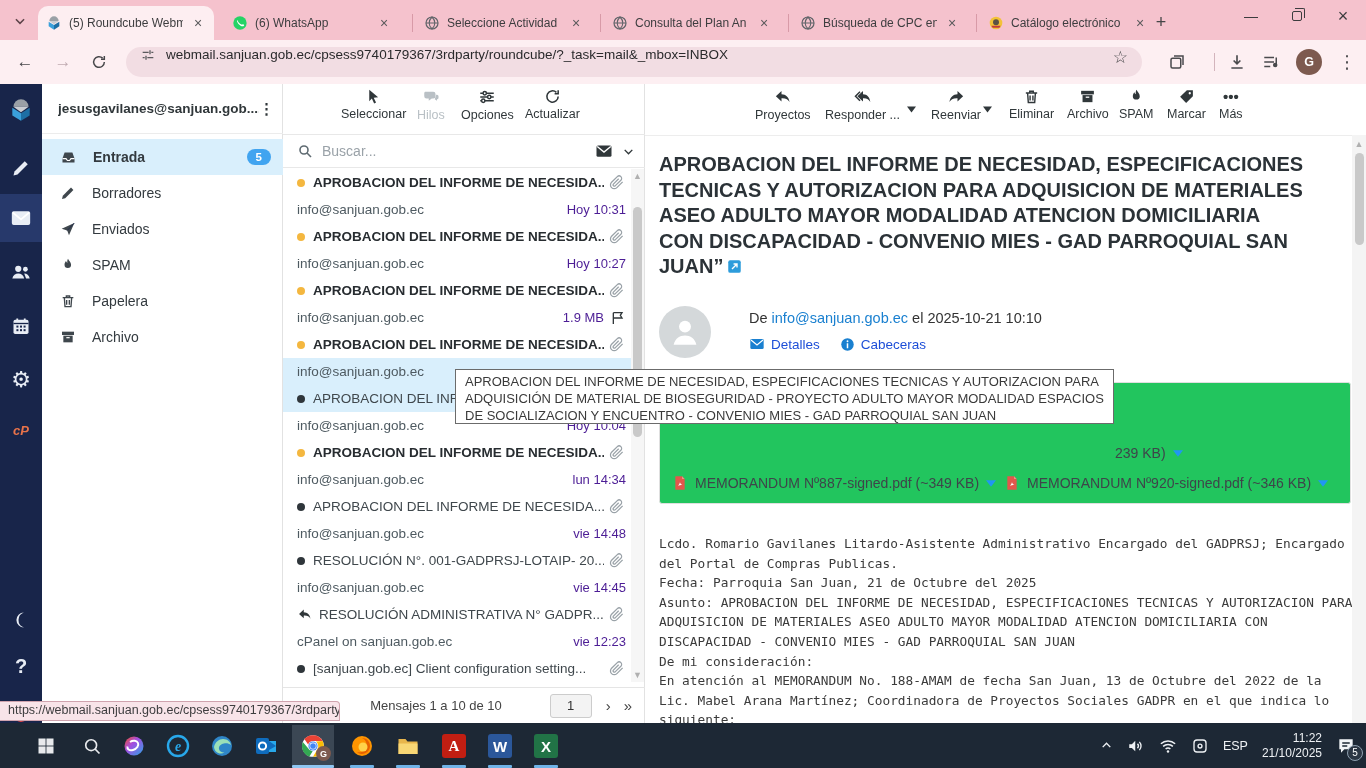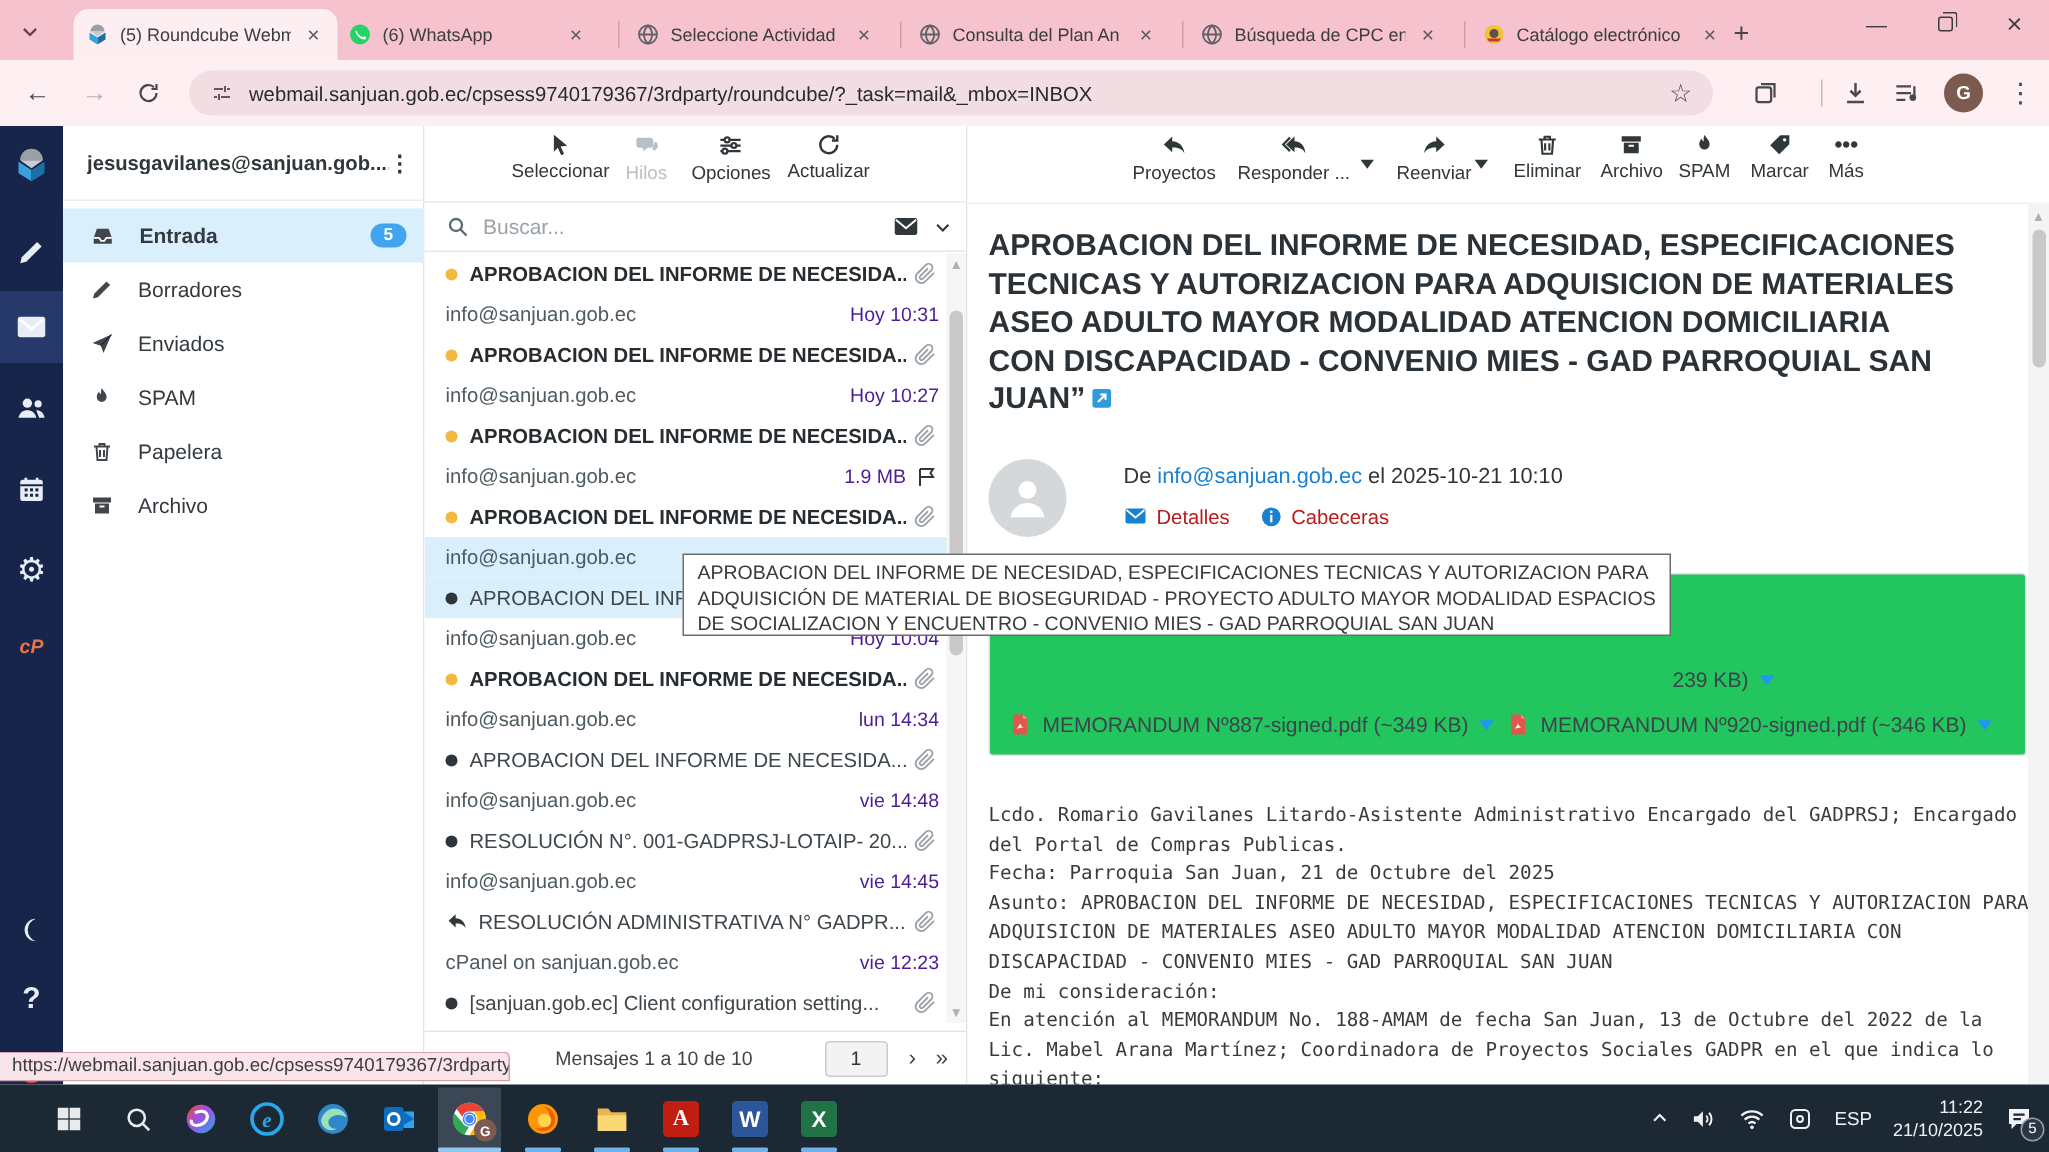--- a/index.html
+++ b/index.html
@@ -14,21 +14,21 @@
   .tab .ttl { font-size:12px; color:#3d3d3f; white-space:nowrap; overflow:hidden; flex:1; }
   .tab .tclose { color:#5a5a5c; font-size:14px; width:16px; text-align:center; flex:0 0 16px; cursor:default; }
   .tabsep { position:absolute; top:14px; width:1px; height:18px; background:#d89aa7; }
   .newtab { position:absolute; top:12px; left:1150px; width:22px; height:22px; color:#454547; font-size:18px; text-align:center; line-height:20px; }
   .wctl { position:absolute; top:0; height:32px; width:46px; display:flex; align-items:center; justify-content:center; color:#3c3c3e; font-size:14px; }
   .maxbox { width:10px; height:10px; border:1.4px solid #3c3c3e; border-radius:2px; position:relative; }
   .maxbox:before { content:""; position:absolute; left:2px; top:-4px; width:9px; height:9px; border:1.4px solid #3c3c3e; border-left:none; border-bottom:none; border-radius:0 2px 0 0; }
   .btoolbar { position:absolute; left:0; top:40px; width:1366px; height:44px; background:#fdeff2; }
   .navbtn { position:absolute; top:9px; width:26px; height:26px; font-size:17px; color:#47474a; display:flex; align-items:center; justify-content:center; }
   .navbtn.dis { color:#c0aab1; }
-  .urlpill { position:absolute; left:126px; top:7px; width:1016px; height:30px; border-radius:15px; background:#f2dde3; display:flex; align-items:center; padding:0 14px; gap:10px; }
+  .urlpill { position:absolute; left:126px; top:7px; width:1016px; height:30px; border-radius:15px; background:#f2dde3; display:flex; align-items:flex-start; padding:0 14px; gap:10px; }
   .urltext { font-size:13.5px; color:#2a2a2c; white-space:nowrap; overflow:hidden; flex:1; }
   .tbicon { position:absolute; top:11px; width:22px; height:22px; color:#4a4a4d; display:flex; align-items:center; justify-content:center; font-size:16px; }
   .tbdivider { position:absolute; left:1214px; top:13px; width:1px; height:18px; background:#d3b4bc; }
   .avatarG { position:absolute; left:1296px; top:9px; width:26px; height:26px; border-radius:50%; background:#7d5a4f; color:#fff; font-size:12.5px; font-weight:bold; display:flex; align-items:center; justify-content:center; }
 
   
   .app { position:absolute; left:0; top:84px; width:1366px; height:639px; display:flex; background:#fff; }
   .rail { width:42px; background:#18254a; position:relative; flex:0 0 42px; }
   .railic { position:absolute; left:0; width:42px; height:40px; display:flex; align-items:center; justify-content:center; color:#e8edf5; }
   .railic.active { background:#27396b; height:48px; }
@@ -78,21 +78,21 @@
   .readpane { flex:1; position:relative; background:#fff; }
   .rtoolbar { position:absolute; left:0; top:0; width:100%; height:50px; }
   .caret { position:absolute; top:22px; color:#30373a; }
   .rcontent { position:absolute; left:0; top:51px; right:14px; bottom:0; border-top:1px solid #ededed; overflow:hidden; }
   .subject { position:absolute; left:14px; top:16px; width:648px; font-size:20px; font-weight:bold; color:#2b3237; line-height:1.28; }
   .extlink { color:#2d9cdb; margin-left:4px; }
   .fromblk { position:absolute; left:14px; top:170px; }
   .favatar { position:absolute; left:0; top:0; width:52px; height:52px; border-radius:50%; background:#d4d8da; color:#fff; display:flex; align-items:center; justify-content:center; }
   .fromline { position:absolute; left:90px; top:4px; font-size:14.5px; color:#333; white-space:nowrap; }
   .fromline a { color:#1a80d0; text-decoration:none; }
-  .hdrlinks { position:absolute; left:90px; top:30px; display:flex; gap:20px; font-size:13.5px; color:#b91c1c; align-items:center; }
+  .hdrlinks { position:absolute; left:90px; top:30px; display:flex; gap:20px; font-size:13.5px; color:#1d4ed8; align-items:center; }
   .hdrlinks .hl2 { display:flex; gap:6px; align-items:center; }
   .attbox { position:absolute; left:14px; top:246px; width:692px; height:122px; border:1px solid #dfdfdf; border-radius:3px; background:#22c55e; }
   .attrow { position:absolute; left:12px; display:flex; align-items:center; gap:7px; font-size:14px; color:#3e454a; white-space:nowrap; }
   .bluecaret { color:#2196f3; }
   .mbody { position:absolute; left:14px; top:398px; width:700px; font-family:"DejaVu Sans Mono",monospace; font-size:12.8px; line-height:19.6px; color:#3b3b3b; }
   .rscroll { position:absolute; right:0; top:51px; width:14px; bottom:0; background:#f4f4f4; }
   .rscroll .thumb { position:absolute; left:2.5px; top:18px; width:9px; height:92px; background:#c9c9c9; border-radius:5px; }
 
   
   .tipsubject { position:absolute; left:455px; top:369px; width:659px; height:55px; background:#fff; border:1px solid #6b6b6b; padding:4px 9px; font-size:13px; color:#3a3a3a; line-height:1.3; z-index:40; }
@@ -345,21 +345,21 @@
 
 <div id="screen">
 
   <div class="tabstrip">
     <div class="tabsearch">
         <svg width="14" height="14" color="#5d4349">
           <use href="#i-chev"></use>
         </svg>
       </div>
 
-    <div class="tab active" style="left:49px">
+    <div class="tab active" style="left:38px">
       <svg width="16" height="16">
           <use href="#i-rc"></use>
         </svg>
       <span class="ttl">(5) Roundcube Webm</span>
       <span class="tclose">×</span>
     </div>
     <div class="tab" style="left:224px">
       <svg width="16" height="16">
           <use href="#i-wa"></use>
         </svg>

